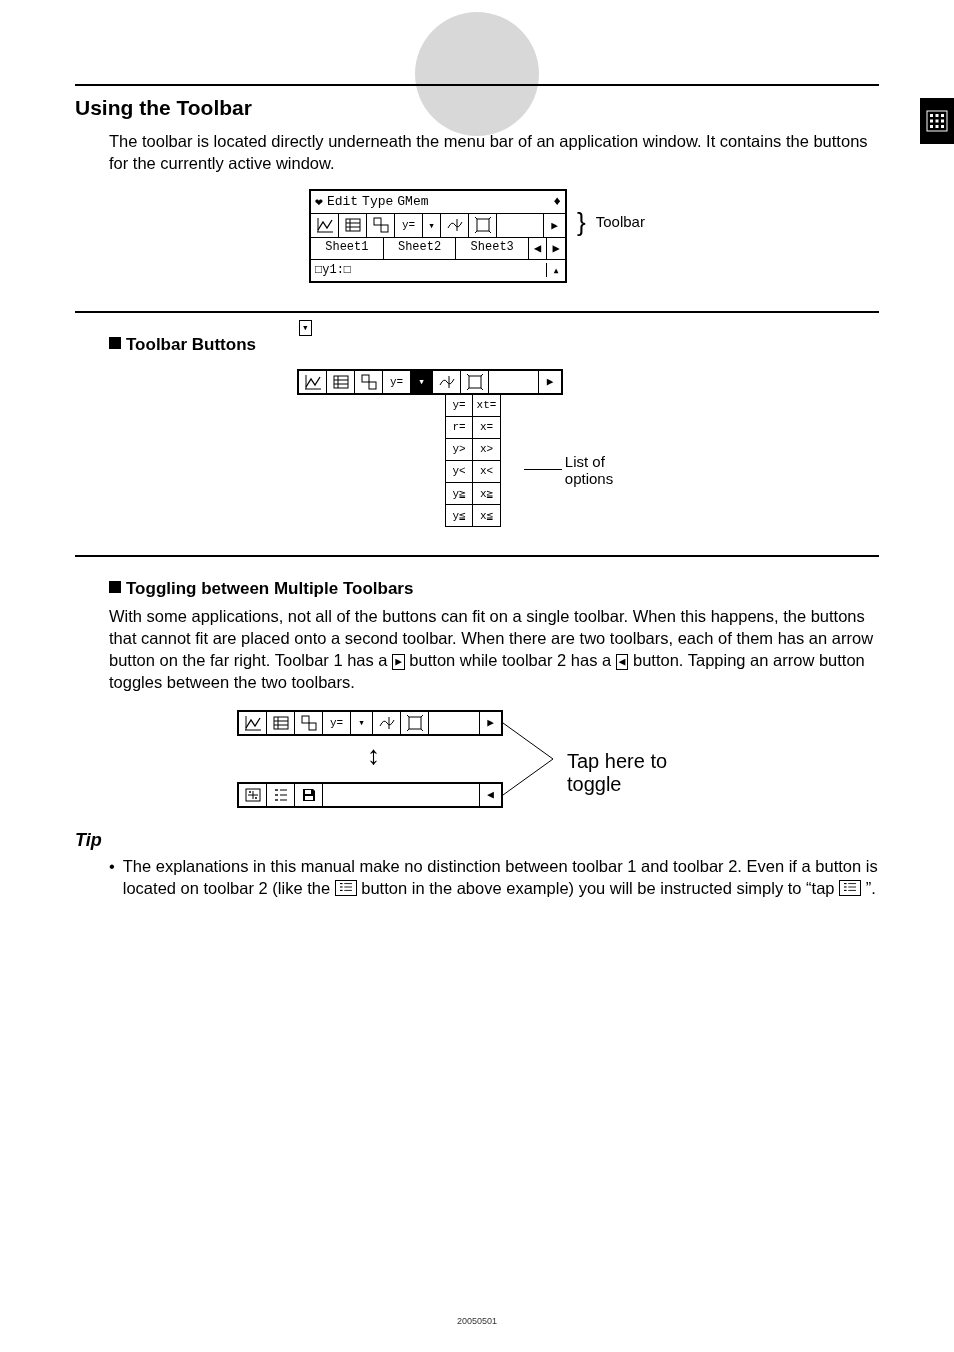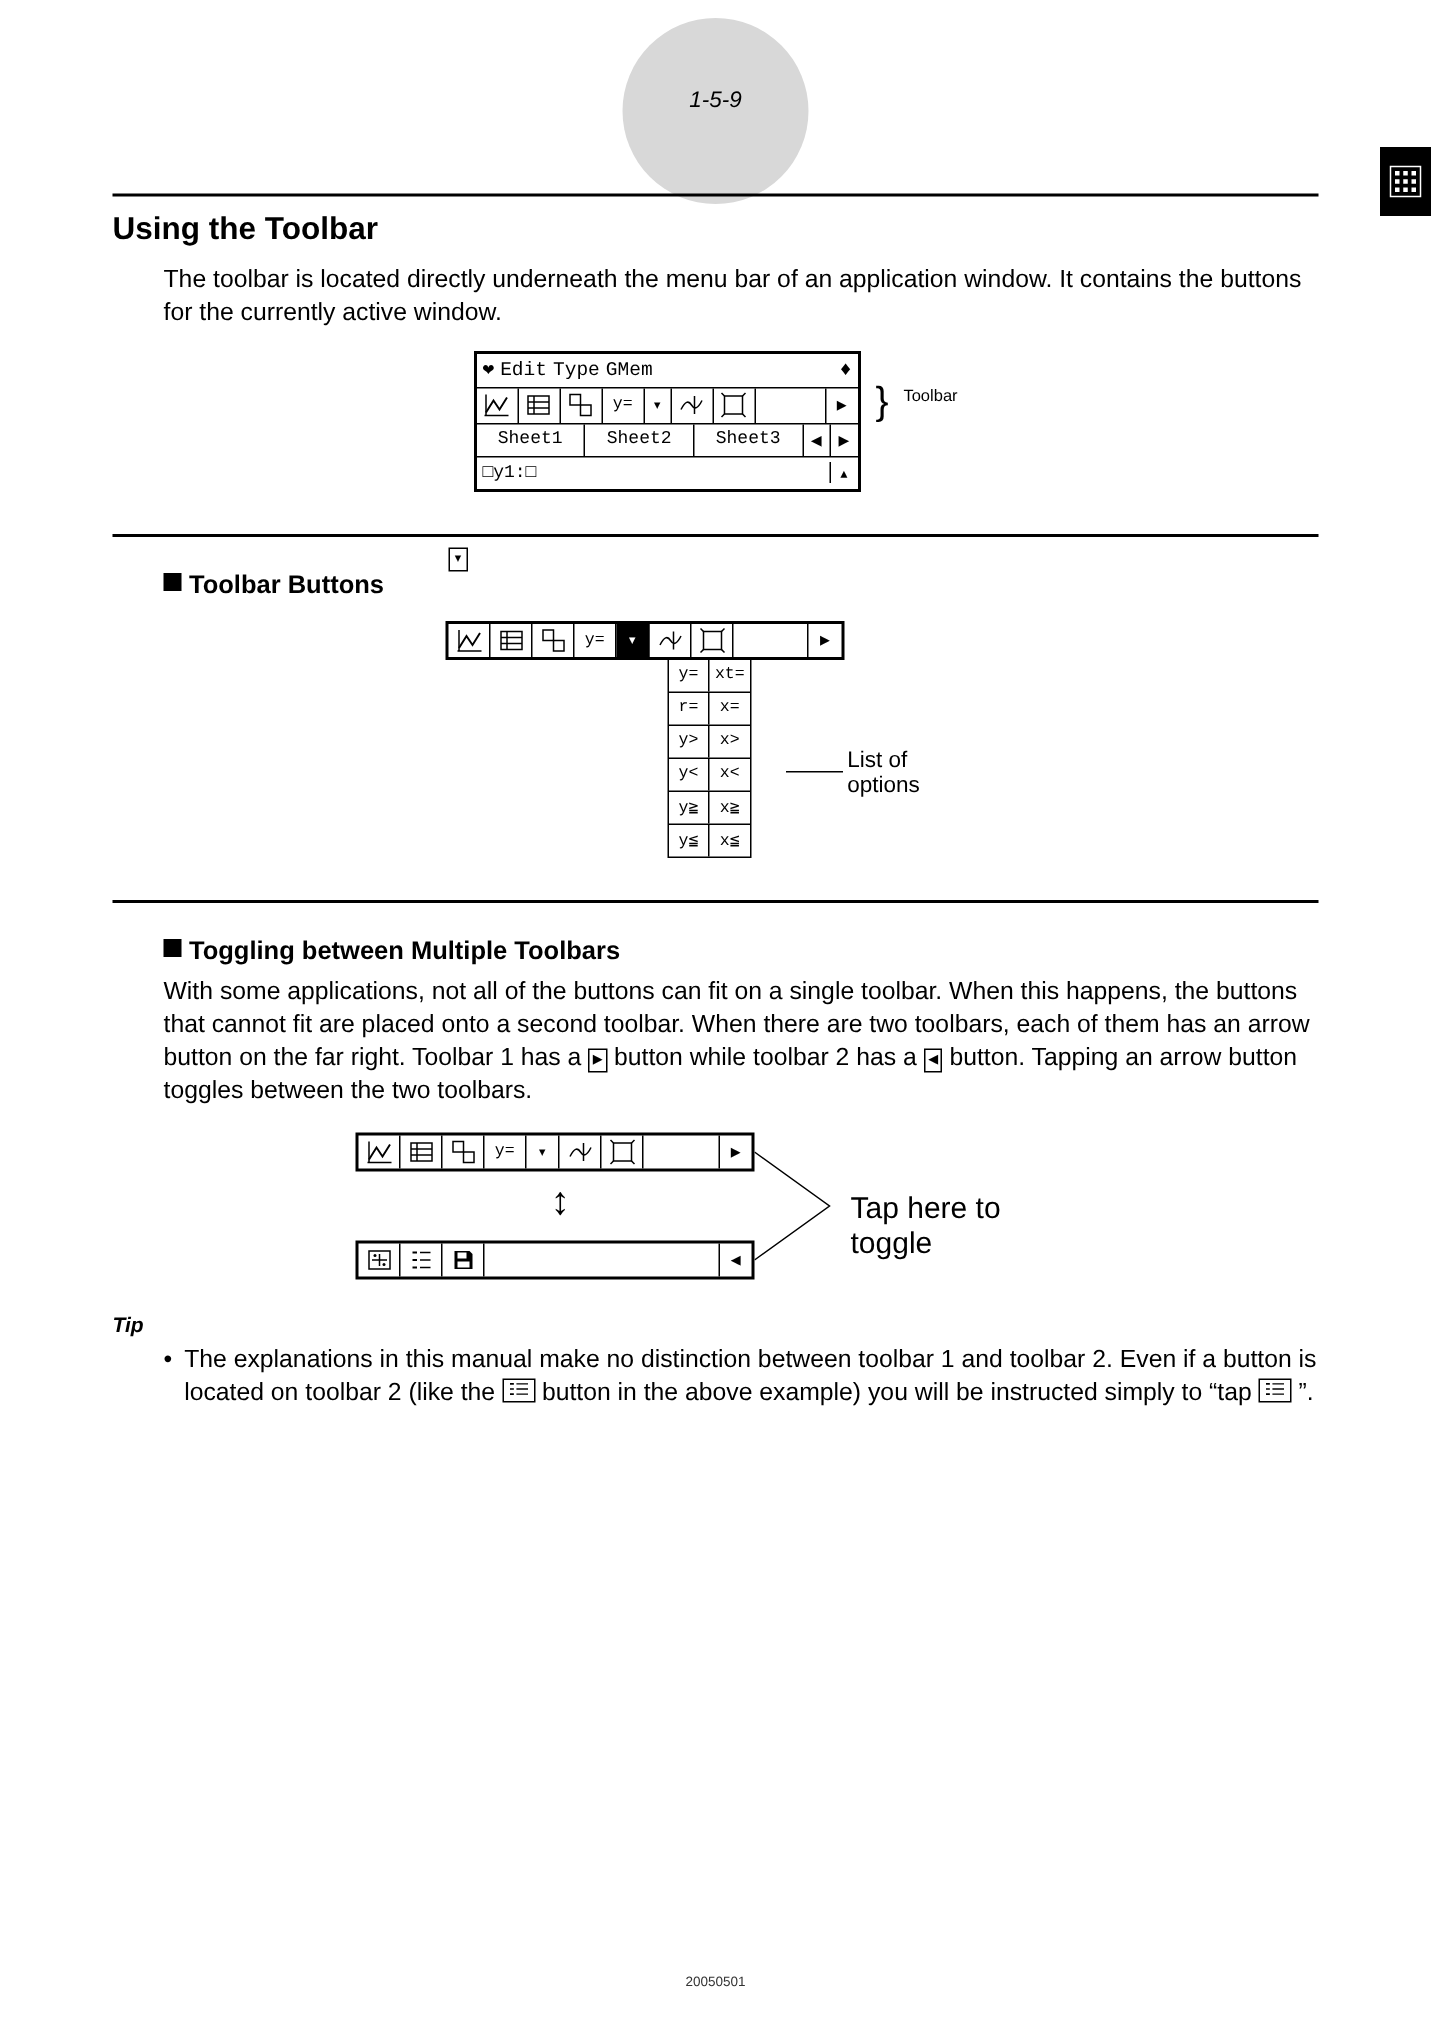--- a/index.html
+++ b/index.html
@@ -89,21 +89,21 @@
     display: inline-block;
     width: 12px;
     height: 12px;
     background: #000;
     margin-right: 5px;
     vertical-align: 1px;
   }
   .tip-head {
     font-weight: bold;
     font-style: italic;
-    font-size: 14px;
+    font-size: 18px;
     margin: 20px 0 4px 0;
   }
   .tip-list {
     font-size: 16.5px;
     line-height: 1.35;
     margin-left: 34px;
     display: flex;
   }
   .tip-list .bullet { margin-right: 8px; }
   .tip-list .tiptext { flex: 1; }
@@ -189,21 +189,21 @@
   .inputrow .cell-r {
     width: 18px;
     display:flex; align-items:center; justify-content:center;
   }
   .brace {
     font-size: 26px;
     line-height: 1;
     padding-top: 20px;
   }
   .fig1-label {
-    font-size: 11px;
+    font-size: 15px;
     padding-top: 24px;
   }
 
   
   .fig2 {
     margin: 10px auto 0 auto;
     width: 360px;
     position: relative;
   }
   .tb2 {
@@ -305,21 +305,20 @@
     <rect x="4" y="9.5" width="3" height="3"></rect>
       <rect x="9.5" y="9.5" width="3" height="3"></rect>
       <rect x="15" y="9.5" width="3" height="3"></rect>
     <rect x="4" y="15" width="3" height="3"></rect>
       <rect x="9.5" y="15" width="3" height="3"></rect>
       <rect x="15" y="15" width="3" height="3"></rect>
   </svg>
 </div>
 
 <div class="page">
-  <div class="page-number">1-5-9</div>
 
   <div class="content">
     <hr class="rule-thick">
     <h2 class="section-title">Using the Toolbar</h2>
     <p class="body-text">The toolbar is located directly underneath the menu bar of an application window. It contains the buttons for the currently active window.</p>
 
     <div class="fig1">
       <div class="device-box">
         <div class="menubar">
           <span style="font-weight:bold;">❤</span>

